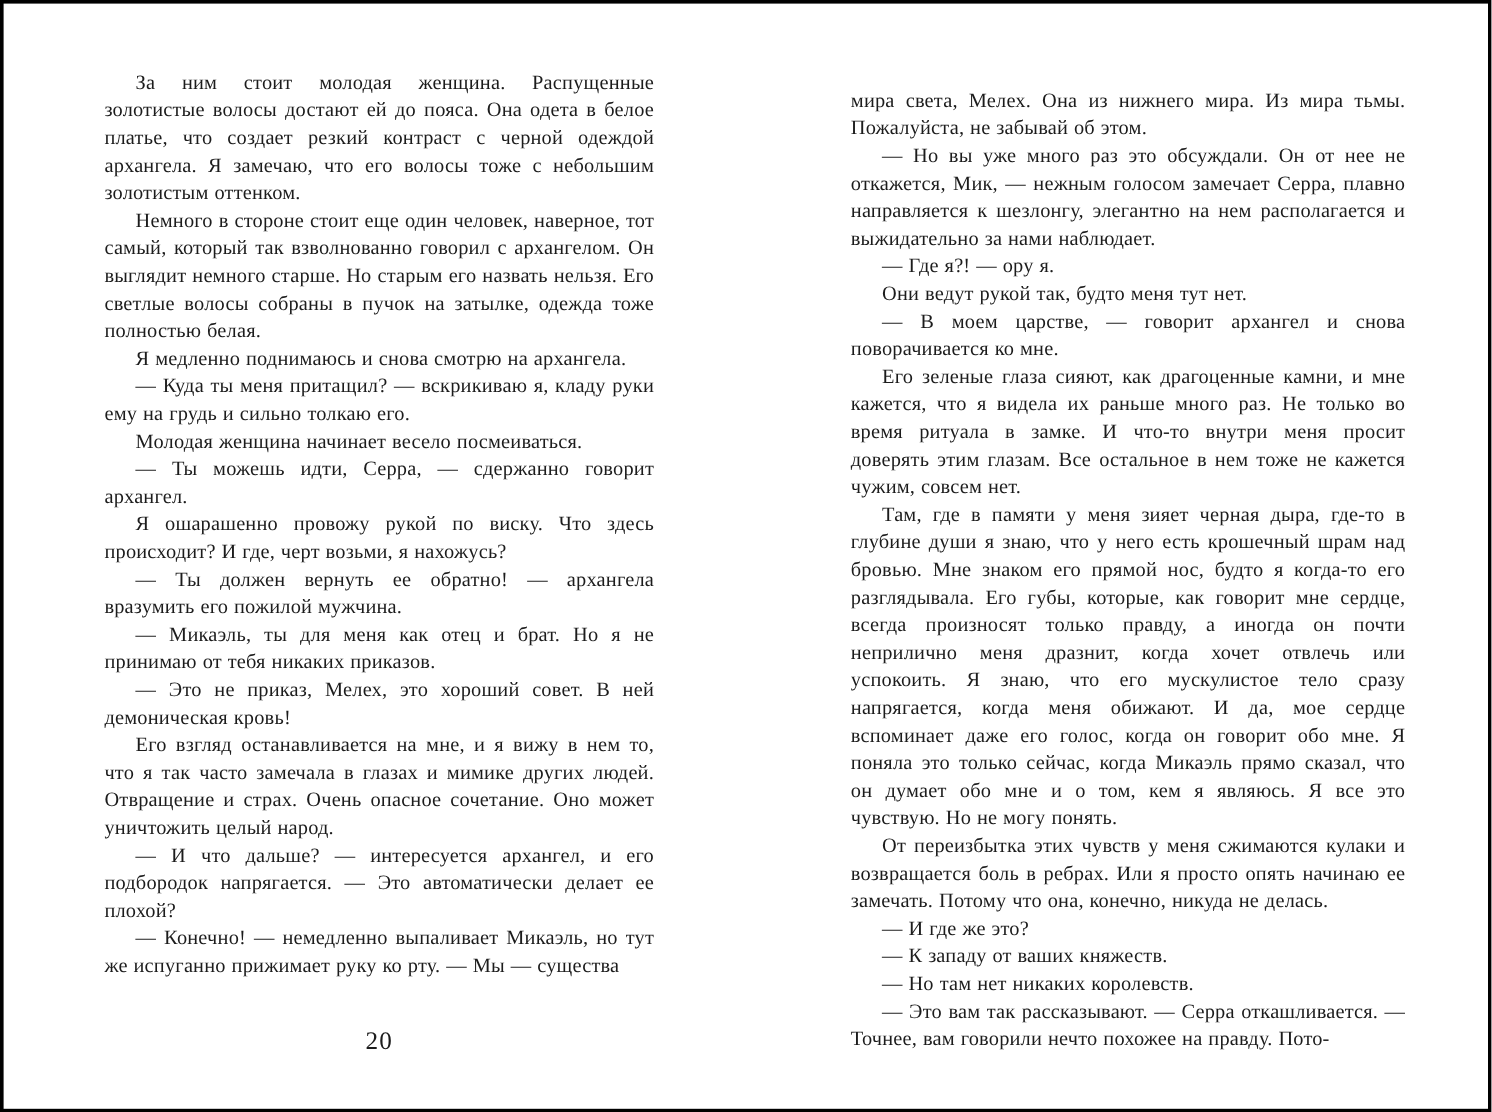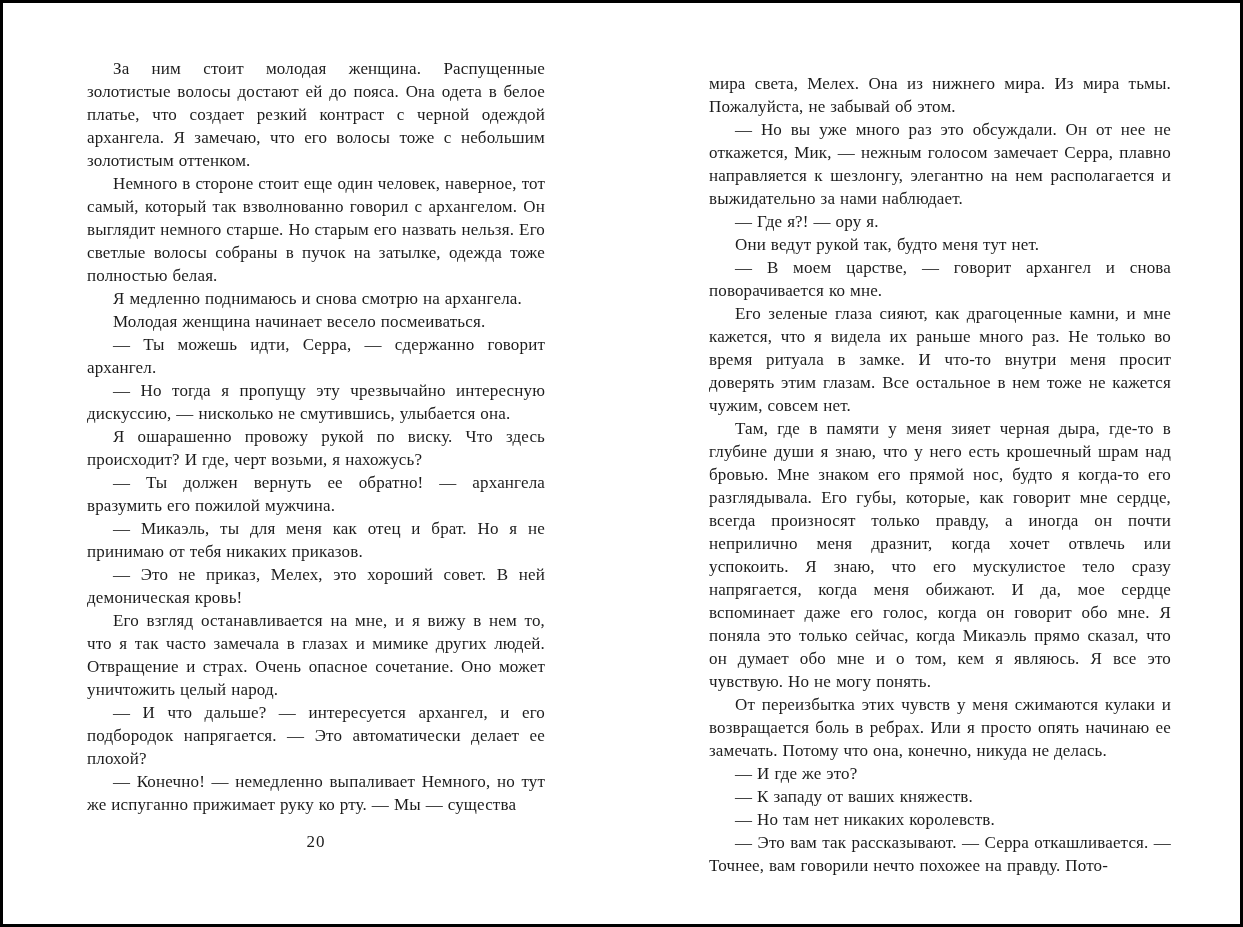--- a/index.html
+++ b/index.html
@@ -26,48 +26,48 @@
     font-size: 17px;
     line-height: 23px;
     text-align: justify;
     letter-spacing: 0.15px;
     word-spacing: 0.5px;
   }
   .page-text p { text-indent: 26px; }
   .page-text p.no-indent { text-indent: 0; }
   .page-num {
     position: absolute;
-    bottom: 72px;
+    bottom: 44px;
     left: 0;
     width: 100%;
     text-align: center;
-    font-size: 17px;
+    font-size: 21px;
     letter-spacing: 1px;
     color: #1c1c1c;
   }
 </style>
 </head>
 <body>
 
 <div class="canvas">
   <div class="page left">
     <div class="page-text">
         <p>За ним стоит молодая женщина. Распущенные золотистые волосы достают ей до пояса. Она одета в белое платье, что создает резкий контраст с черной одеждой архангела. Я замечаю, что его волосы тоже с небольшим золотистым оттенком.</p>
         <p>Немного в стороне стоит еще один человек, наверное, тот самый, который так взволнованно говорил с архангелом. Он выглядит немного старше. Но старым его назвать нельзя. Его светлые волосы собраны в пучок на затылке, одежда тоже полностью белая.</p>
         <p>Я медленно поднимаюсь и снова смотрю на архангела.</p>
+        <p>— Куда ты меня притащил? — вскрикиваю я, кладу руки ему на грудь и сильно толкаю его.</p>
         <p>Молодая женщина начинает весело посмеиваться.</p>
         <p>— Ты можешь идти, Серра, — сдержанно говорит архангел.</p>
-        <p>— Но тогда я пропущу эту чрезвычайно интересную дискуссию, — нисколько не смутившись, улыбается она.</p>
         <p>Я ошарашенно провожу рукой по виску. Что здесь происходит? И где, черт возьми, я нахожусь?</p>
         <p>— Ты должен вернуть ее обратно! — архангела вразумить его пожилой мужчина.</p>
         <p>— Микаэль, ты для меня как отец и брат. Но я не принимаю от тебя никаких приказов.</p>
         <p>— Это не приказ, Мелех, это хороший совет. В ней демоническая кровь!</p>
         <p>Его взгляд останавливается на мне, и я вижу в нем то, что я так часто замечала в глазах и мимике других людей. Отвращение и страх. Очень опасное сочетание. Оно может уничтожить целый народ.</p>
         <p>— И что дальше? — интересуется архангел, и его подбородок напрягается. — Это автоматически делает ее плохой?</p>
-        <p>— Конечно! — немедленно выпаливает Немного, но тут же испуганно прижимает руку ко рту. — Мы — существа</p>
+        <p>— Конечно! — немедленно выпаливает Микаэль, но тут же испуганно прижимает руку ко рту. — Мы — существа</p>
       </div>
     <div class="page-num">20</div>
   </div>
   <div class="page right">
     <div class="page-text">
         <p class="no-indent">мира света, Мелех. Она из нижнего мира. Из мира тьмы. Пожалуйста, не забывай об этом.</p>
         <p>— Но вы уже много раз это обсуждали. Он от нее не откажется, Мик, — нежным голосом замечает Серра, плавно направляется к шезлонгу, элегантно на нем располагается и выжидательно за нами наблюдает.</p>
         <p>— Где я?! — ору я.</p>
         <p>Они ведут рукой так, будто меня тут нет.</p>
         <p>— В моем царстве, — говорит архангел и снова поворачивается ко мне.</p>

